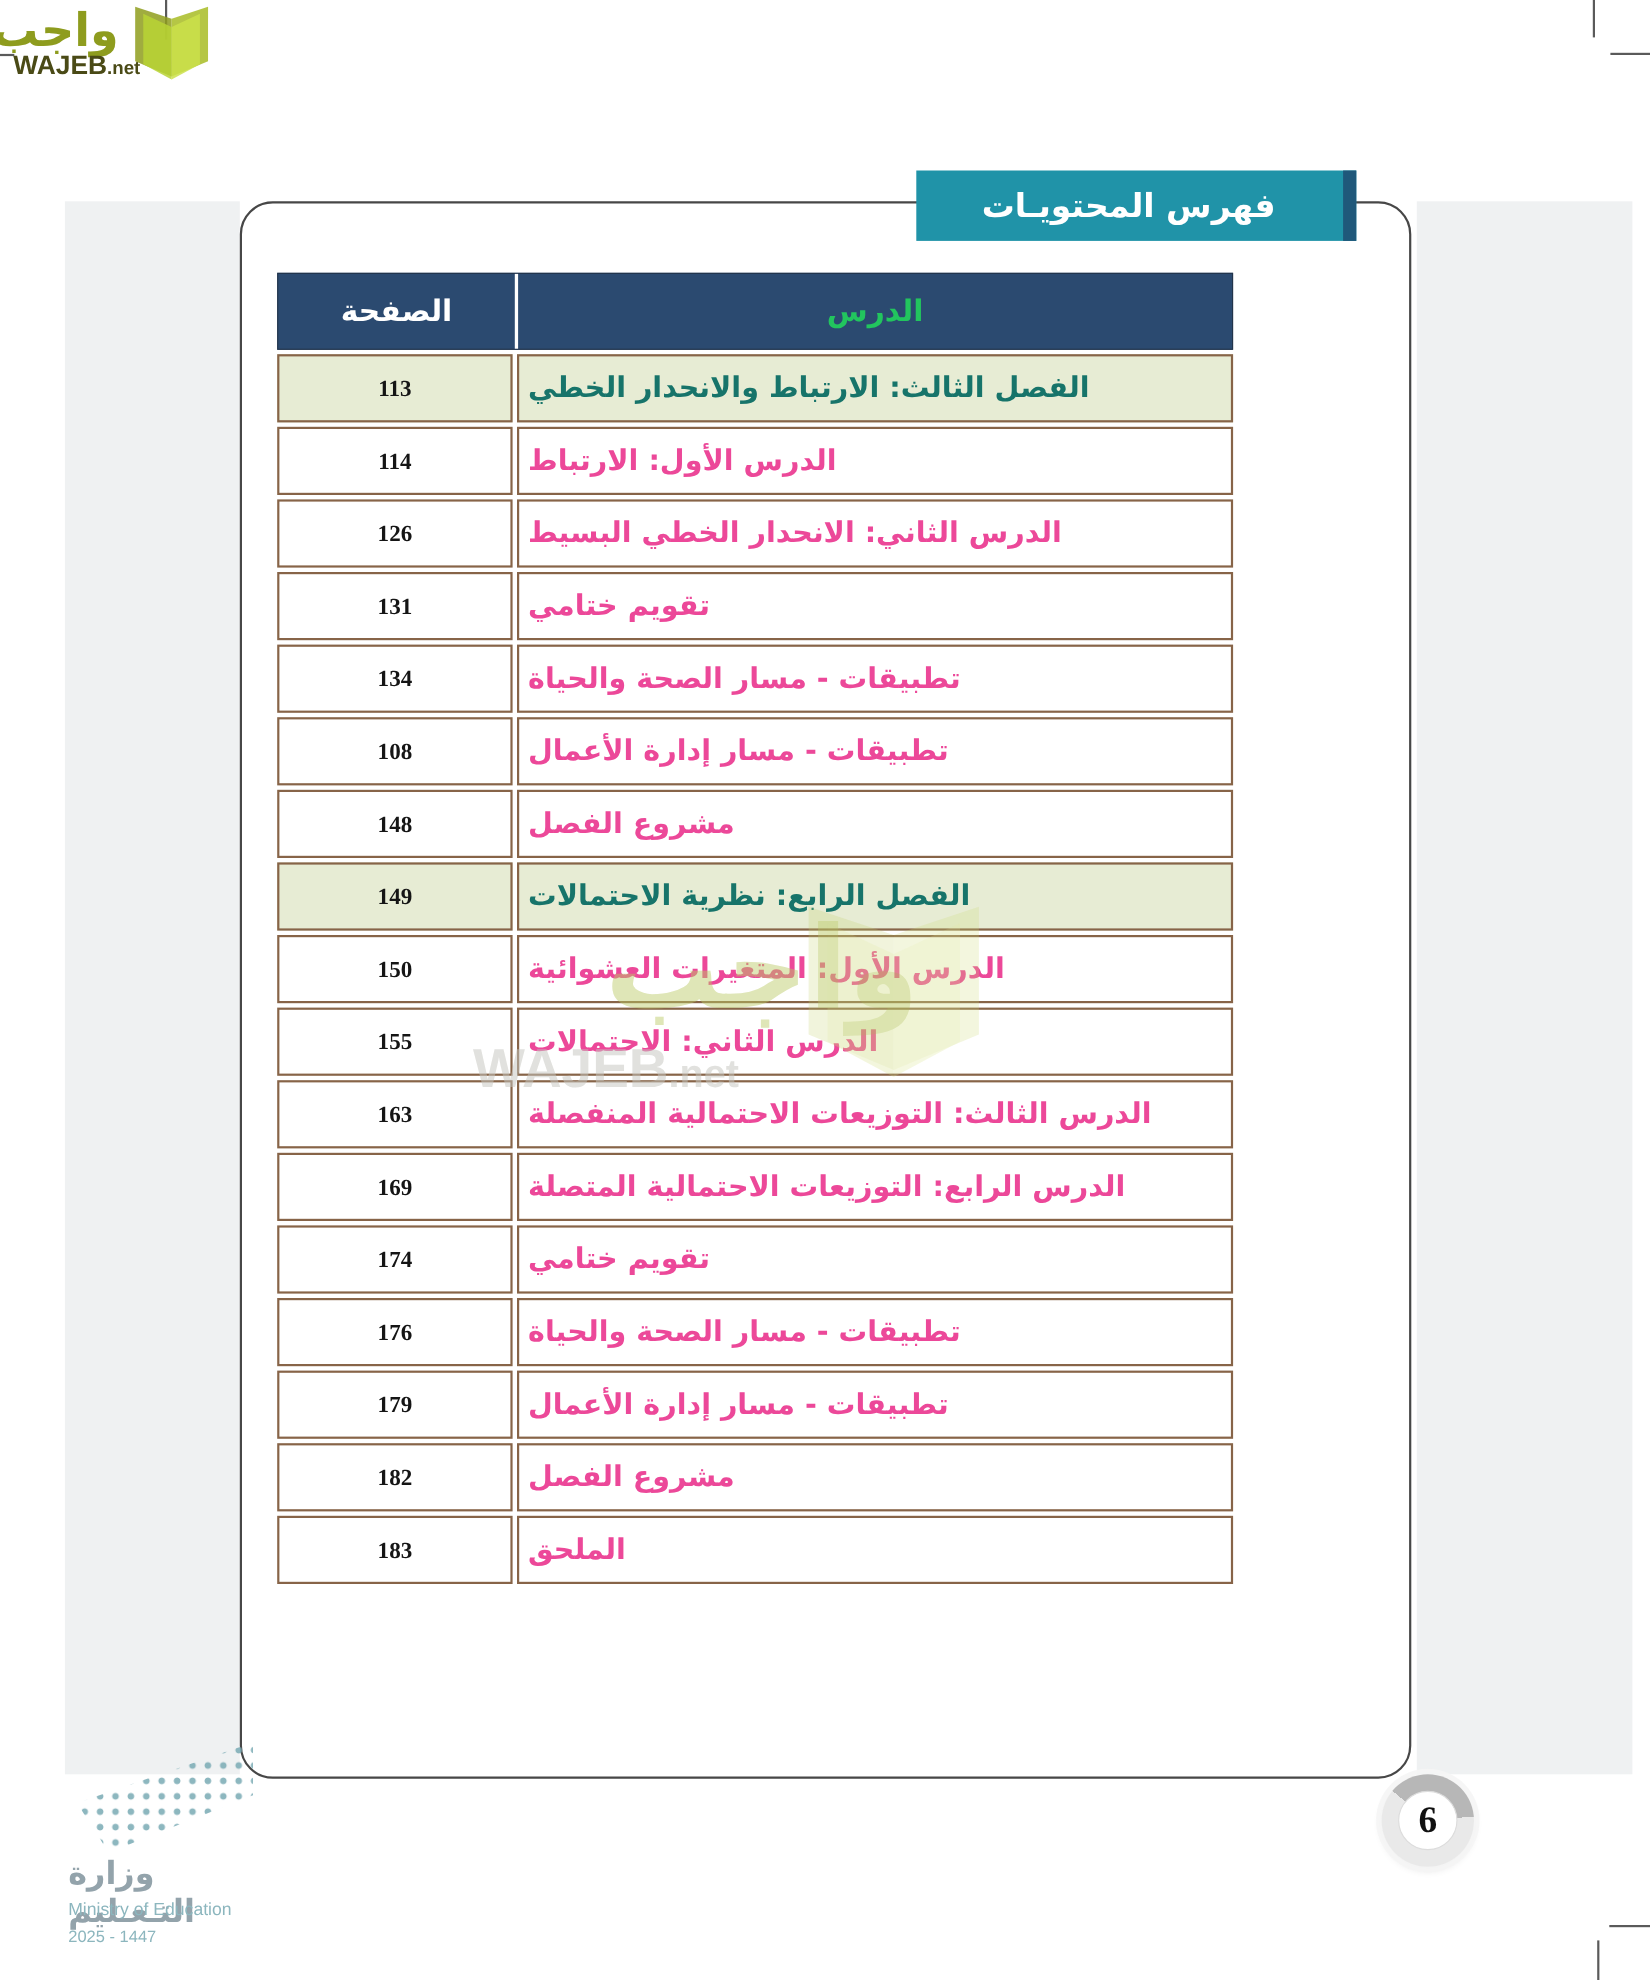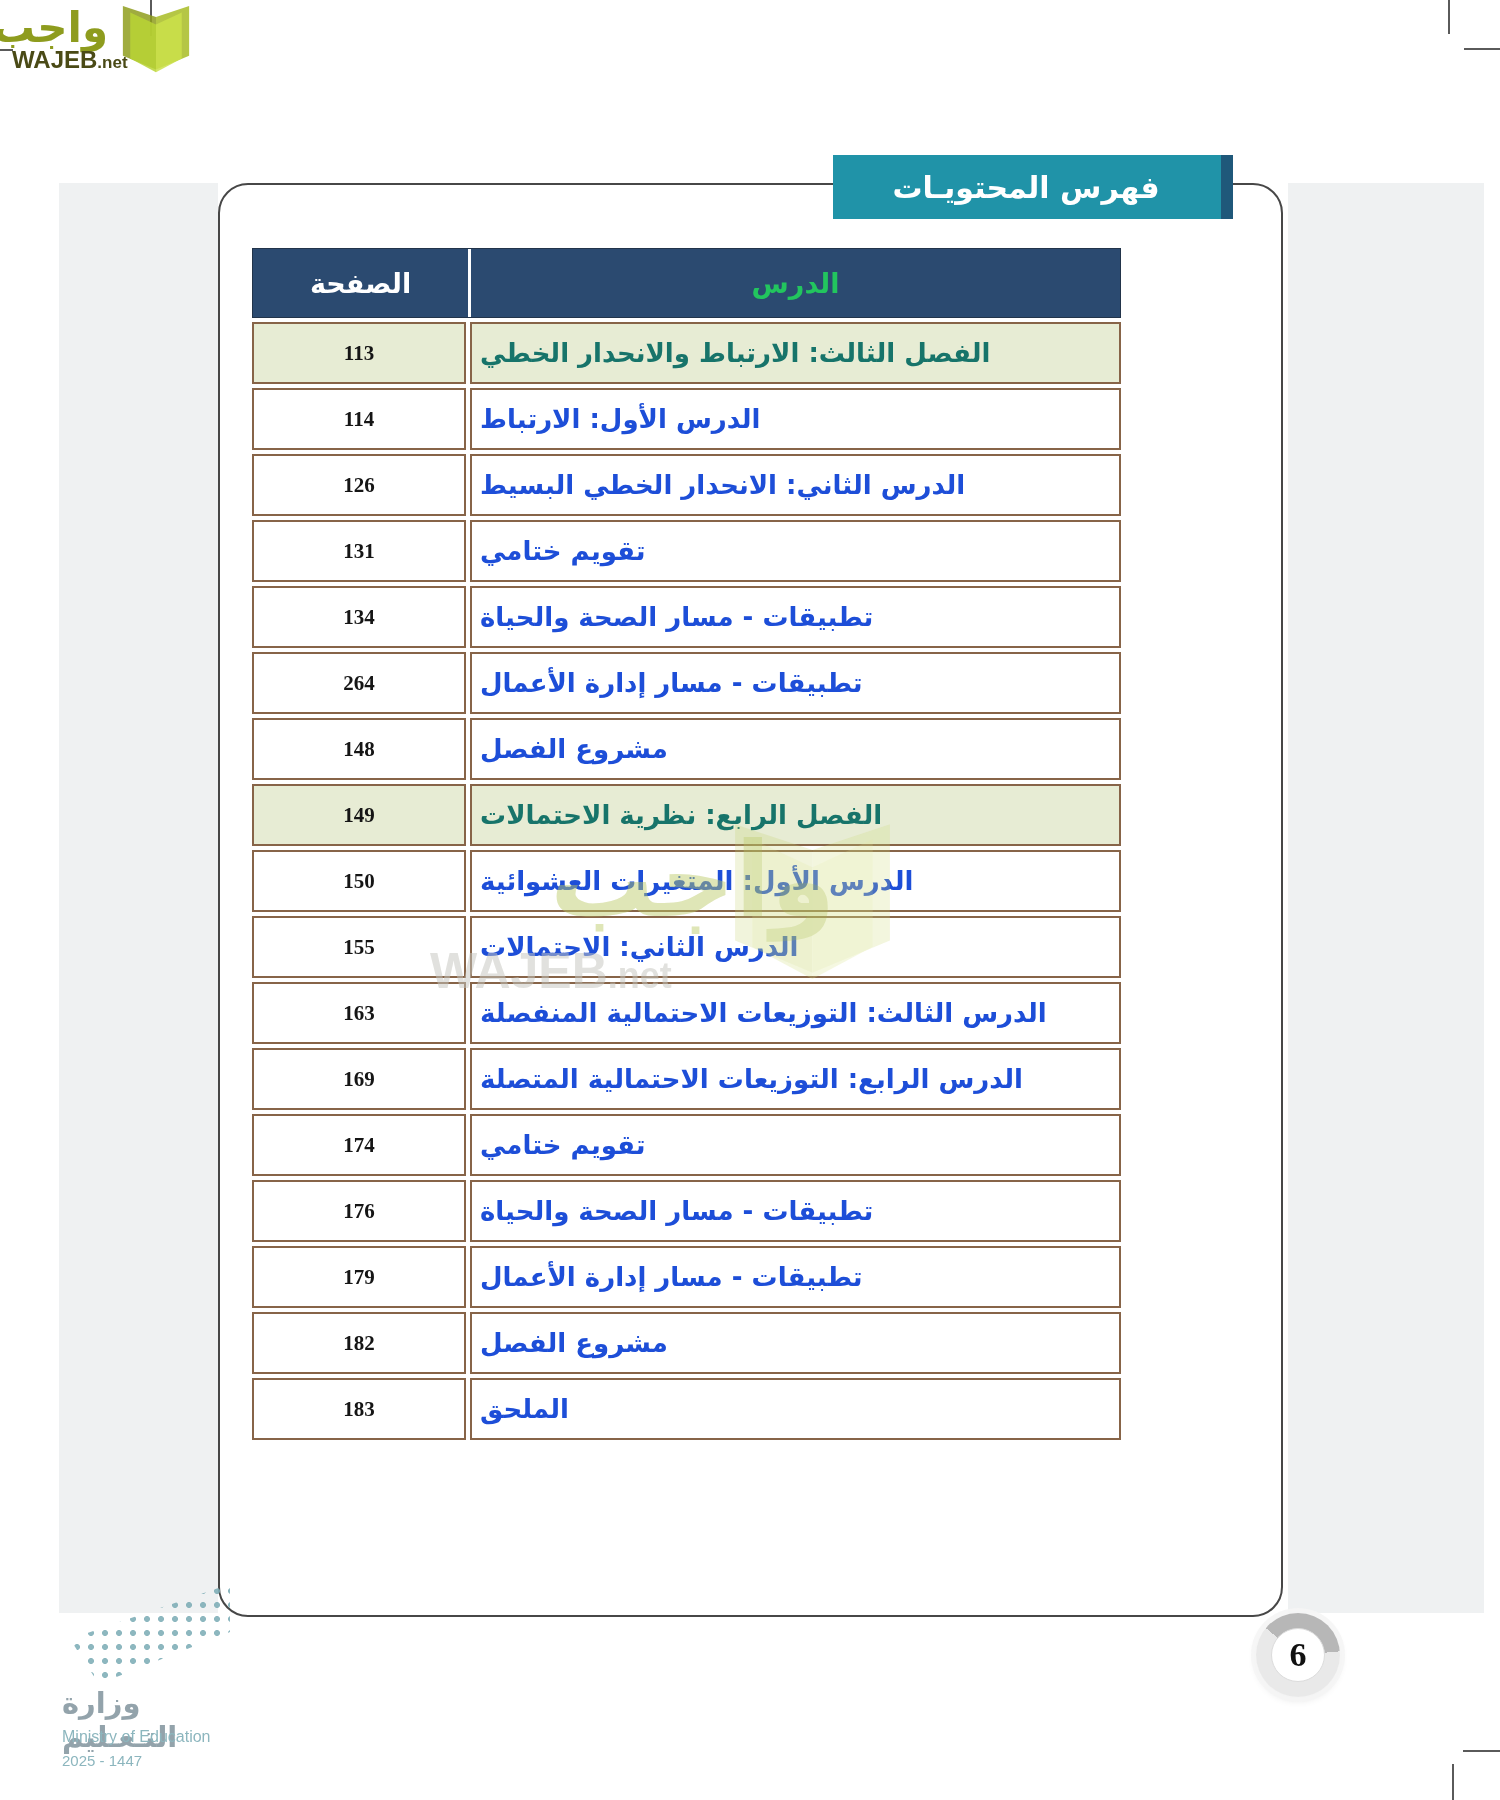--- a/index.html
+++ b/index.html
@@ -58,21 +58,21 @@
   .row{display:flex;height:62px;margin-top:4px;}
   .row .cell-page{
     width:214px;box-sizing:border-box;border:2px solid #876448;background:#ffffff;
     display:flex;align-items:center;justify-content:center;
     font-family:"Liberation Serif", serif;font-weight:bold;font-size:21px;color:#151515;
   }
   .row .cell-lesson{
     flex:1;box-sizing:border-box;border:2px solid #876448;background:#ffffff;
     margin-left:4px;display:flex;align-items:center;justify-content:flex-end;
     direction:rtl;padding-right:15px;padding-left:8px;
-    font-weight:bold;font-size:26px;color:#1d4ed8;
+    font-weight:bold;font-size:26px;color:#ec4899;
   }
   .row.chapter .cell-page,.row.chapter .cell-lesson{background:#e7ecd4;}
   .row.chapter .cell-lesson{color:#17746a;}
   
   .watermark{
     position:absolute;left:430px;top:810px;width:490px;height:210px;z-index:8;
     pointer-events:none;opacity:.55;
   }
   .watermark .war{
     position:absolute;left:120px;top:18px;color:#bac964;font-weight:bold;
@@ -170,21 +170,21 @@
       </div>
       <div class="row">
         <div class="cell-page">131</div>
         <div class="cell-lesson">تقويم ختامي</div>
       </div>
       <div class="row">
         <div class="cell-page">134</div>
         <div class="cell-lesson">تطبيقات - مسار الصحة والحياة</div>
       </div>
       <div class="row">
-        <div class="cell-page">264</div>
+        <div class="cell-page">108</div>
         <div class="cell-lesson">تطبيقات - مسار إدارة الأعمال</div>
       </div>
       <div class="row">
         <div class="cell-page">148</div>
         <div class="cell-lesson">مشروع الفصل</div>
       </div>
       <div class="row chapter">
         <div class="cell-page">149</div>
         <div class="cell-lesson">الفصل الرابع: نظرية الاحتمالات</div>
       </div>

